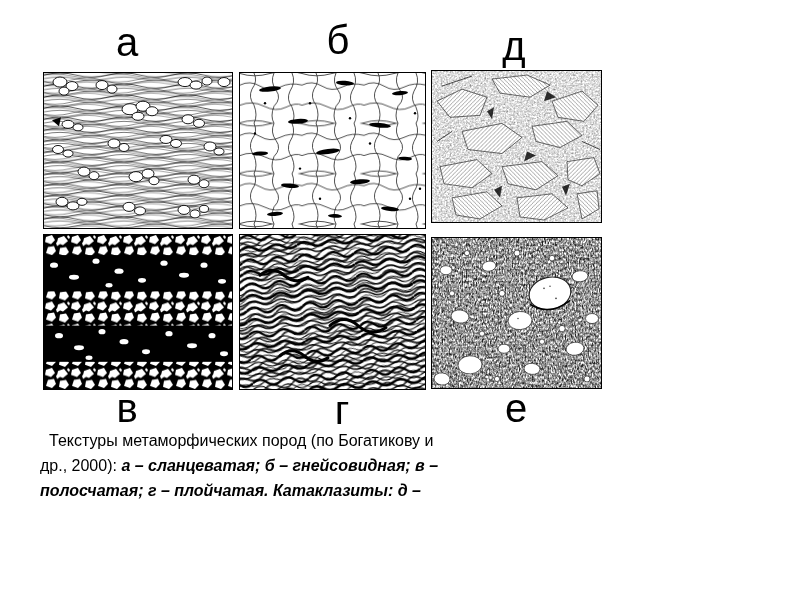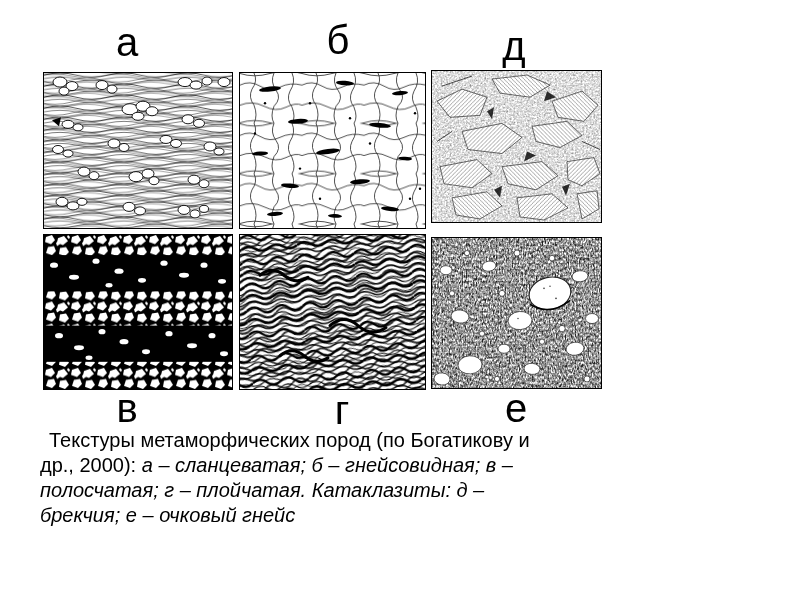--- a/index.html
+++ b/index.html
@@ -23,25 +23,25 @@
     font-size:40px; line-height:44px; color:#000;
   }
   #lbl-a { left:127px; top:20px; }
   #lbl-b { left:338px; top:18px; }
   #lbl-d { left:514px; top:24px; }
   #lbl-v { left:127px; top:386px; }
   #lbl-g { left:342px; top:388px; }
   #lbl-e { left:516px; top:386px; }
   .caption {
     position:absolute; left:40px; top:428px; width:640px;
-    font-size:20px; line-height:25px; color:#000;
+    font-size:16px; line-height:25px; color:#000;
   }
   .cap-line { white-space:nowrap; }
   .cap-line.first { text-indent:9px; }
-  .em { font-weight:normal; font-style:italic; }
+  .em { font-weight:bold; font-style:italic; }
 </style>
 </head>
 <body>
 
 <div class="stage">
 
   <div class="lbl" id="lbl-a">а</div>
   <div class="lbl" id="lbl-b">б</div>
   <div class="lbl" id="lbl-d">д</div>
 
@@ -332,16 +332,15 @@
   </div>
 
   <div class="lbl" id="lbl-v">в</div>
   <div class="lbl" id="lbl-g">г</div>
   <div class="lbl" id="lbl-e">е</div>
 
   <div class="caption">
     <div class="cap-line first"><span>Текстуры метаморфических пород (по Богатикову и</span></div>
     <div class="cap-line"><span>др., 2000): </span><span class="em">а – сланцеватая; б – гнейсовидная; в –</span></div>
     <div class="cap-line"><span class="em">полосчатая; г – плойчатая. Катаклазиты: д –</span></div>
-    <div class="cap-line"><span class="em">брекчия; е – очковый гнейс</span></div>
   </div>
 
 </div>
 
 </body></html>

